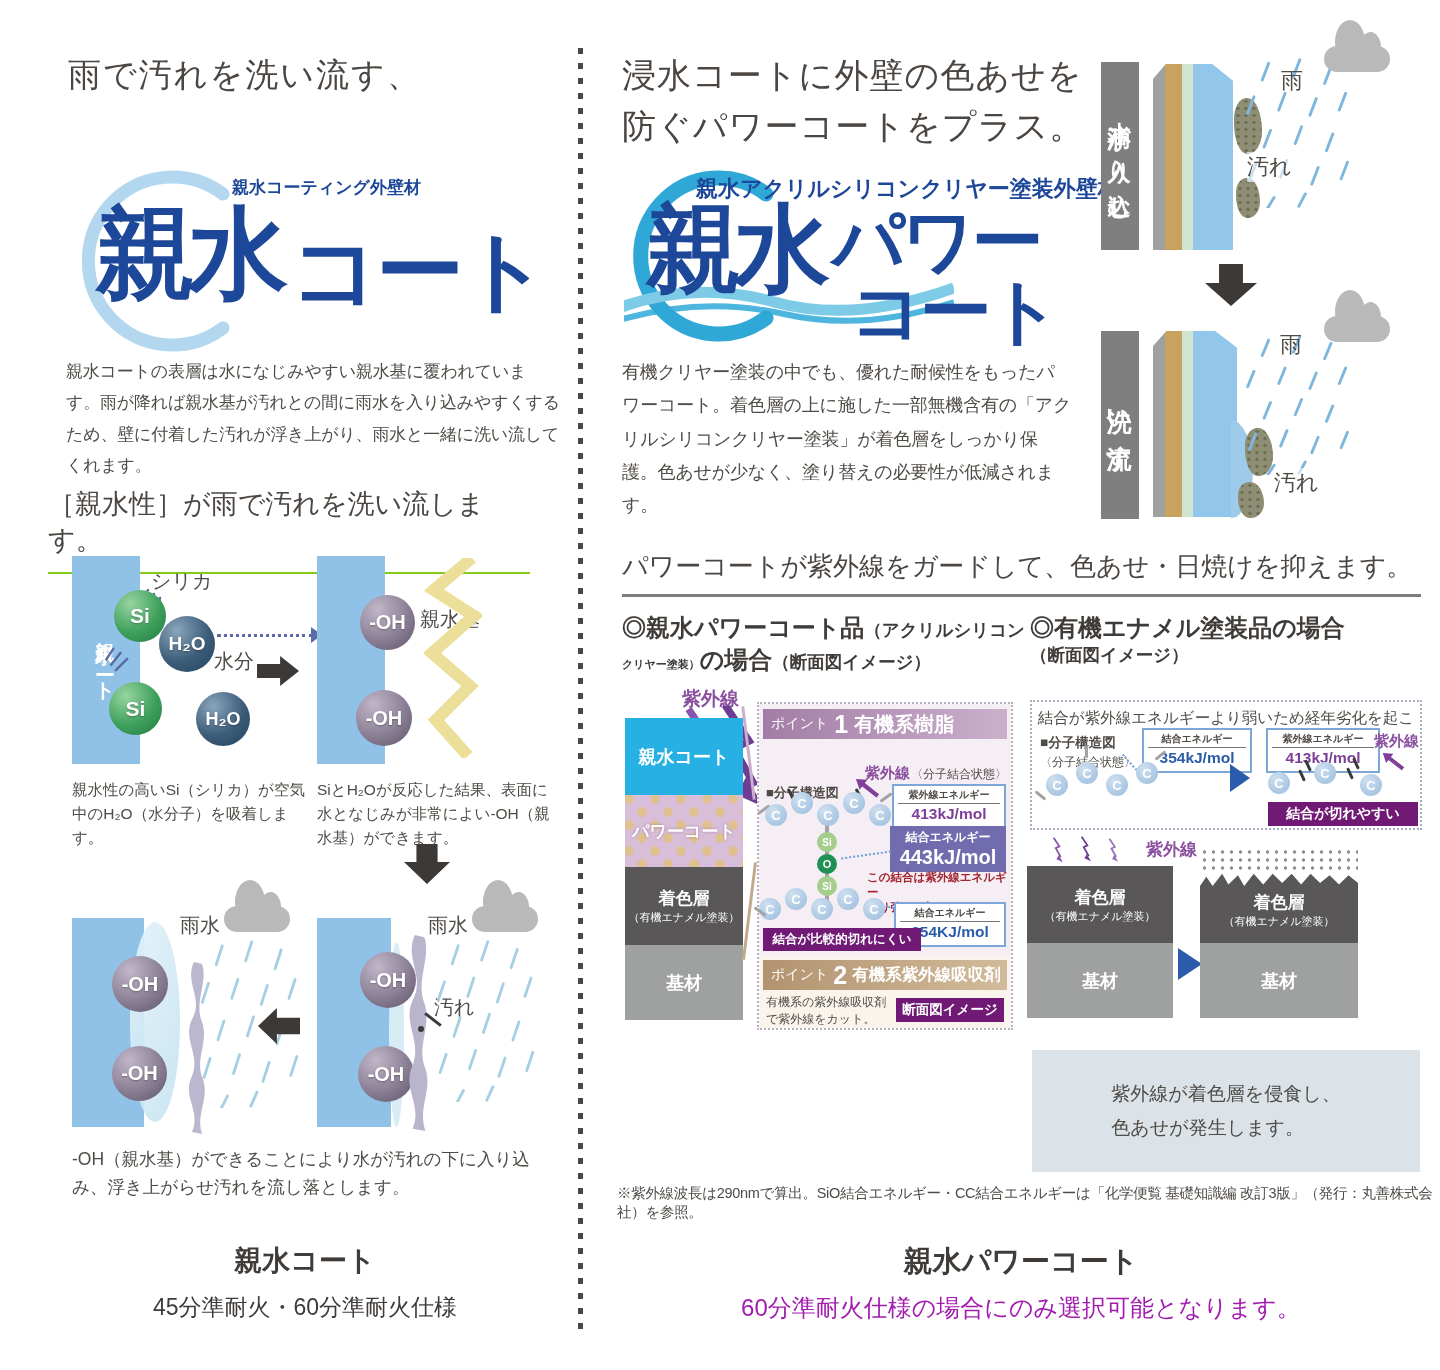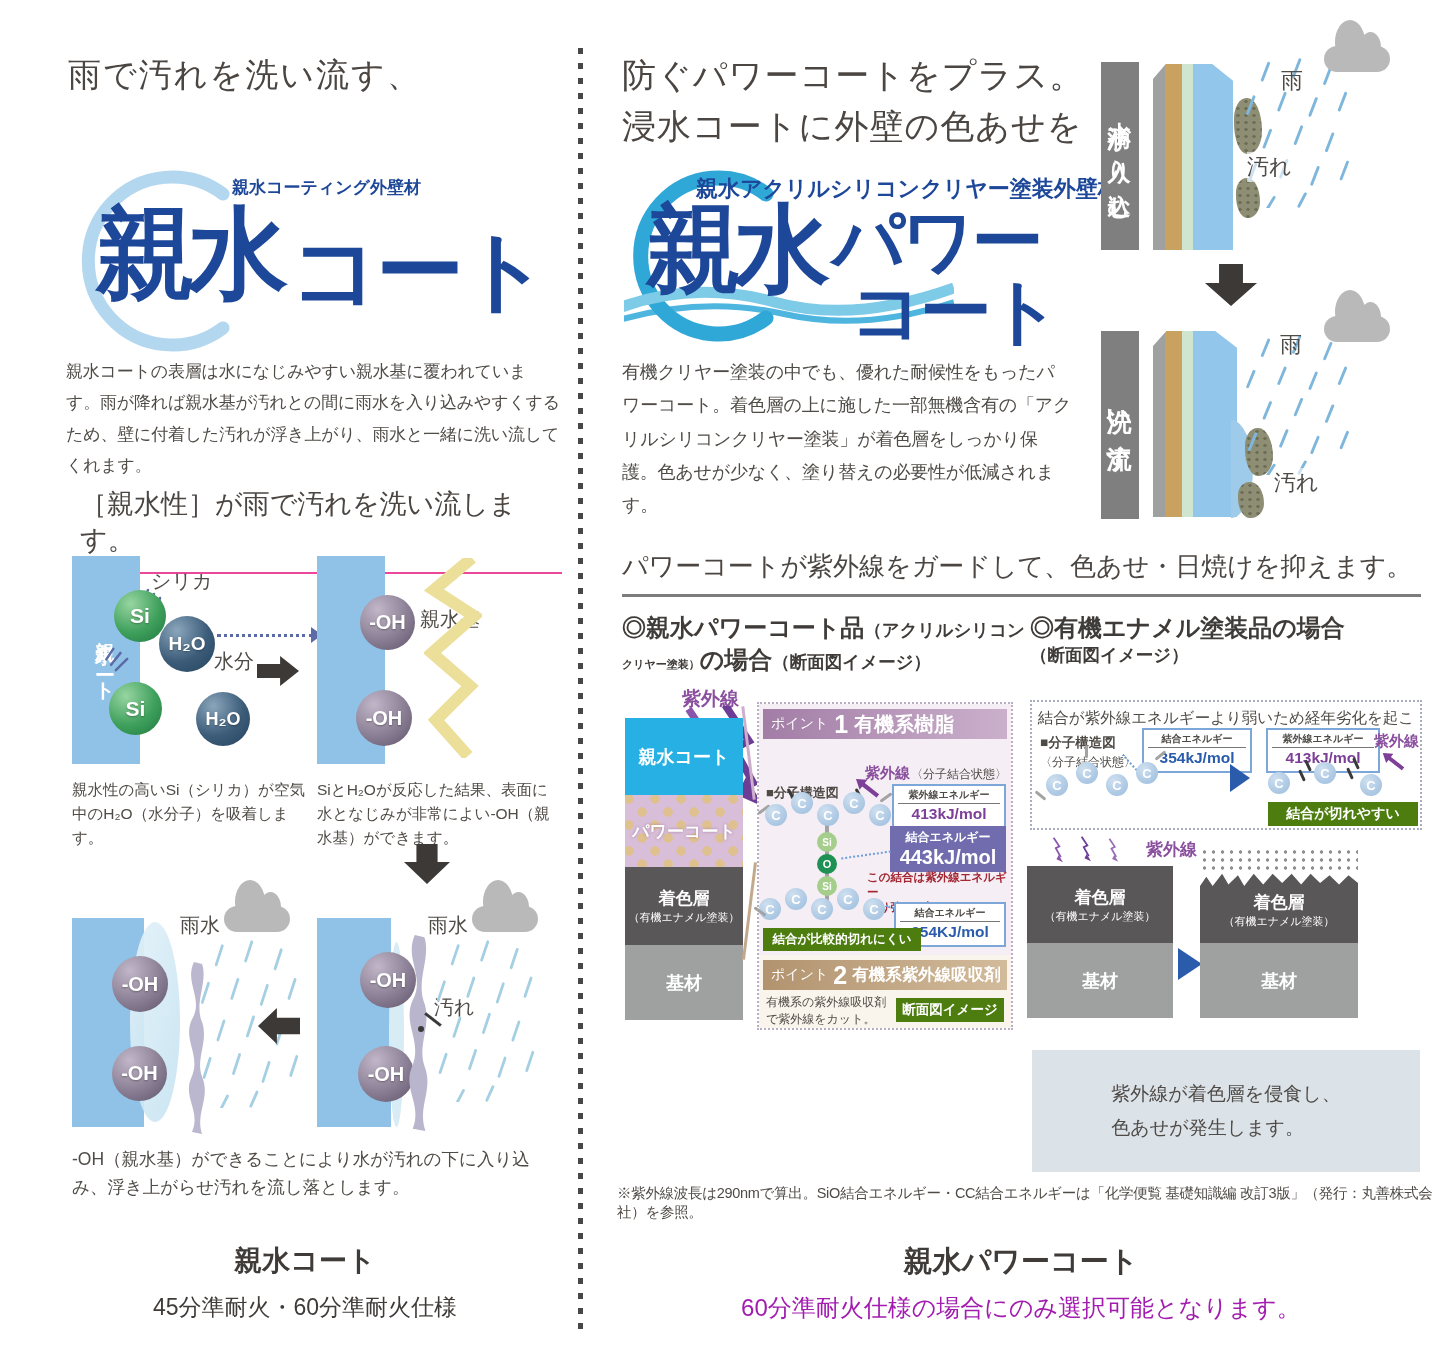--- a/index.html
+++ b/index.html
@@ -19,21 +19,21 @@
   .cloud{background:#b9b9b9;border-radius:999px}
   .cloud::before,.cloud::after{content:"";position:absolute;background:#b9b9b9;border-radius:50%}
   .cloud::before{width:46%;height:170%;left:16%;top:-100%}
   .cloud::after{width:32%;height:120%;left:54%;top:-55%}
   .barrow{background:#3c3936}
   .ar{clip-path:polygon(0 27%,55% 27%,55% 0,100% 50%,55% 100%,55% 73%,0 73%)}
   .al{clip-path:polygon(100% 27%,45% 27%,45% 0,0 50%,45% 100%,45% 73%,100% 73%)}
   .ad{clip-path:polygon(27% 0,73% 0,73% 45%,100% 45%,50% 100%,0 45%,27% 45%)}
   .ebox{border:2px solid #7da7d8;background:#fff;text-align:center;padding:3px 4px;line-height:1.25;position:absolute}
   .ebox .el{display:block;font-size:10px;font-weight:bold;color:#4f4b46;border-bottom:1px solid #777;padding-bottom:1px}
-  .redbox{background:#4d7c0f;color:#fff;font-weight:bold;text-align:center;position:absolute}
+  .redbox{background:#701a75;color:#fff;font-weight:bold;text-align:center;position:absolute}
   .atom{position:absolute;border-radius:50%;color:#fff;font-weight:bold;display:flex;align-items:center;justify-content:center}
   .ac{background:radial-gradient(circle at 35% 30%,#cfe0f0,#a9c6e2 70%);font-size:13px}
   .asi{background:#a5cd8c;font-size:10px}
   .ao{background:#1f9155;font-size:11px}
   .stub{position:absolute;background:#a3a3a3;height:3px;border-radius:2px}
   .slash{position:absolute;background:#3a3a3a;height:3px;border-radius:2px}
   .arrow-dl{position:absolute;background:#7d3f98;clip-path:polygon(0 50%,34% 8%,34% 36%,100% 36%,100% 64%,34% 64%,34% 92%)}
   .leader{position:absolute;border-top:2px dotted #6f9fd8}
   .prelines{white-space:pre-line}
   .dotbg{background-image:radial-gradient(#dfc18f 4.5px,transparent 5px),radial-gradient(#dfc18f 4.5px,transparent 5px);background-size:26px 26px;background-position:4px 4px,17px 17px}
@@ -92,21 +92,21 @@
 
   <svg class="s" style="left:78px;top:166px" width="190" height="190" viewBox="0 0 190 190">
     <path d="M145,28 A84,84 0 1 0 145,162" stroke="#b3d7ef" stroke-width="13" fill="none" stroke-linecap="round"></path>
   </svg>
   <div class="s b" style="left:232px;top:176px;font-size:17px;color:#1d4799">親水コーティング外壁材</div>
   <div class="s serif" style="left:96px;top:188px;font-size:100px;letter-spacing:-8px;color:#1d4799;font-weight:600">親水</div>
   <div class="s b" style="left:290px;top:212px;font-size:88px;letter-spacing:-4px;color:#1d4799">コート</div>
 
   <div class="s" style="left:66px;top:356px;width:494px;font-size:17px;line-height:1.85;letter-spacing:-0.2px">親水コートの表層は水になじみやすい親水基に覆われています。雨が降れば親水基が汚れとの間に雨水を入り込みやすくするため、壁に付着した汚れが浮き上がり、雨水と一緒に洗い流してくれます。</div>
 
-  <div class="s serif" style="left:80px;top:486px;width:482px;font-size:27px;color:#4b4642;padding-bottom:14px;border-bottom:2px solid #ec4899">［親水性］が雨で汚れを洗い流します。</div>
+  <div class="s serif" style="left:48px;top:486px;width:482px;font-size:27px;color:#4b4642;padding-bottom:14px;border-bottom:2px solid #84cc16">［親水性］が雨で汚れを洗い流します。</div>
 
   <div class="s wall ctr" style="left:72px;top:556px;width:68px;height:208px">
     <span class="vtxt" style="color:#fff;font-size:20px;letter-spacing:5px;font-weight:600">親水コート</span>
   </div>
   <div class="s" style="left:151px;top:568px;font-size:20px">シリカ</div>
   <svg class="s" style="left:136px;top:584px" width="28" height="28" viewBox="0 0 28 28">
       <use href="#sparkle"></use>
     </svg>
   <svg class="s" style="left:102px;top:648px;transform:rotate(195deg)" width="28" height="28" viewBox="0 0 28 28">
       <use href="#sparkle"></use>
@@ -182,22 +182,22 @@
   <svg class="s" style="left:434px;top:940px;color:#a5cfe2" width="104" height="162" viewBox="0 0 120 170" preserveAspectRatio="none">
       <use href="#rain"></use>
     </svg>
 
   <div class="s" style="left:72px;top:1145px;width:486px;font-size:17.5px;line-height:1.6">-OH（親水基）ができることにより水が汚れの下に入り込み、浮き上がらせ汚れを流し落とします。</div>
 
   <div class="s b" style="left:65px;top:1242px;width:480px;text-align:center;font-size:28px;color:#3f3b38">親水コート</div>
   <div class="s" style="left:65px;top:1292px;width:480px;text-align:center;font-size:23px;color:#3f3b38">45分準耐火・60分準耐火仕様</div>
 
   <div class="s serif" style="left:622px;top:50px;font-size:34px;line-height:1.5;letter-spacing:1px;color:#4b4642">
+    <div>浸水コートに外壁の色あせを</div>
     <div>防ぐパワーコートをプラス。</div>
-    <div>浸水コートに外壁の色あせを</div>
   </div>
 
   <svg class="s" style="left:624px;top:166px" width="330" height="195" viewBox="0 0 330 195">
     <path d="M142,28 A78,78 0 1 0 142,152" stroke="#2fa8d8" stroke-width="15" fill="none" stroke-linecap="round"></path>
     <path d="M-5,142 Q70,114 150,136 T330,122" stroke="#7ecbe8" stroke-width="11" fill="none"></path>
     <path d="M-5,154 Q80,130 160,148 T330,136" stroke="#2fa8d8" stroke-width="6" fill="none" opacity="0.85"></path>
   </svg>
   <div class="s b" style="left:696px;top:174px;font-size:22px;color:#1d4799">親水アクリルシリコンクリヤー塗装外壁材</div>
   <div class="s serif" style="left:646px;top:186px;font-size:96px;letter-spacing:-8px;color:#1d4799;font-weight:600">親水</div>
   <div class="s b" style="left:832px;top:194px;font-size:72px;letter-spacing:-4px;color:#1d4799">パワー</div>

